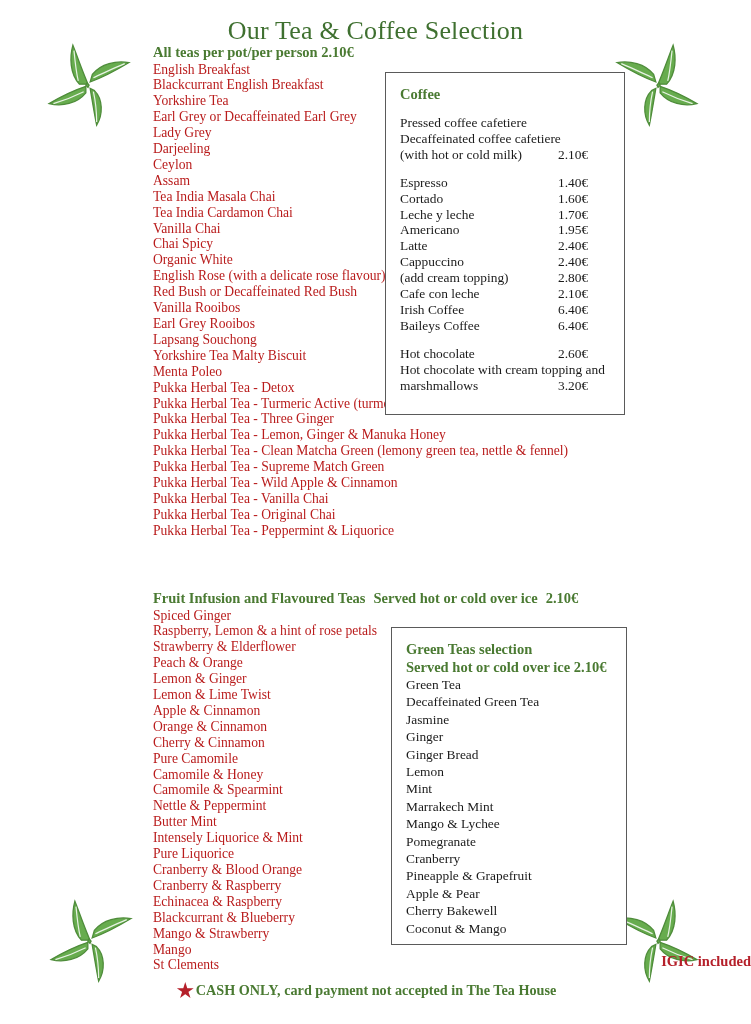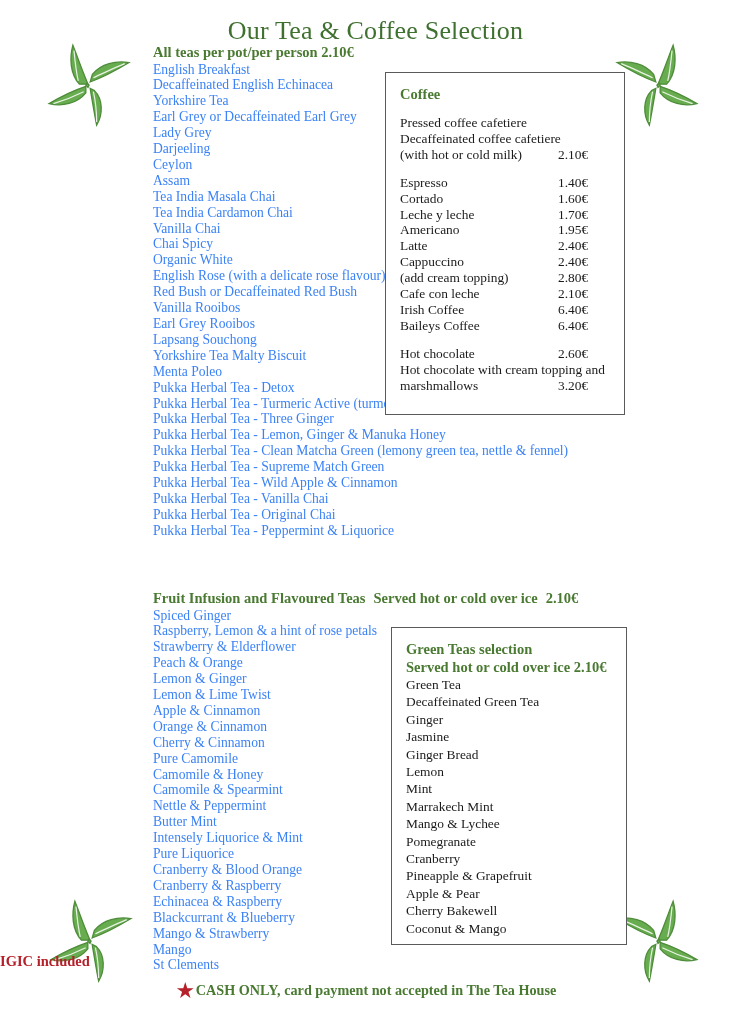--- a/index.html
+++ b/index.html
@@ -62,21 +62,21 @@
   .section-head .spacer { display: inline-block; width: 8px; }
   .item-list {
     list-style: none;
     margin: 0;
     padding: 0;
   }
   .item-list li {
     font-size: 13.6px;
     line-height: 15.9px;
     white-space: nowrap;
-    color: #3b82f6;
+    color: #b91c1c;
   }
 
   .fruit-block {
     position: absolute;
     left: 153px;
     top: 590px;
     width: 470px;
   }
 
   
@@ -122,21 +122,21 @@
     line-height: 17.4px;
     white-space: nowrap;
   }
 
   
   .igic {
     position: absolute;
     left: 0;
     top: 953px;
     width: 751px;
-    text-align: left;
+    text-align: right;
     color: #b5202a;
     font-size: 14.5px;
     font-weight: bold;
   }
   .cash-line {
     position: absolute;
     left: 0;
     top: 979px;
     width: 733px;
     text-align: center;
@@ -219,21 +219,21 @@
       <path d="M55 59 C57 68 58 79 58 87"></path>
     </g>
   </svg>
 
   <div class="title">Our Tea &amp; Coffee Selection</div>
 
   <div class="left-col">
     <div class="section-head">All teas per pot/per person 2.10€</div>
     <ul class="item-list">
         <li>English Breakfast</li>
-        <li>Decaffeinated English Echinacea</li>
+        <li>Blackcurrant English Breakfast</li>
         <li>Yorkshire Tea</li>
         <li>Earl Grey or Decaffeinated Earl Grey</li>
         <li>Lady Grey</li>
         <li>Darjeeling</li>
         <li>Ceylon</li>
         <li>Assam</li>
         <li>Tea India Masala Chai</li>
         <li>Tea India Cardamon Chai</li>
         <li>Vanilla Chai</li>
         <li>Chai Spicy</li>
@@ -364,22 +364,22 @@
       </ul>
   </div>
 
   <div class="box box-green">
     <div class="box-inner">
       <div class="box-head">Green Teas selection</div>
       <div class="box-head">Served hot or cold over ice  2.10€</div>
       <ul class="green-list">
           <li>Green Tea</li>
           <li>Decaffeinated Green Tea</li>
+          <li>Jasmine</li>
           <li>Ginger</li>
-          <li>Jasmine</li>
           <li>Ginger Bread</li>
           <li>Lemon</li>
           <li>Mint</li>
           <li>Marrakech Mint</li>
           <li>Mango &amp; Lychee</li>
           <li>Pomegranate</li>
           <li>Cranberry</li>
           <li>Pineapple &amp; Grapefruit</li>
           <li>Apple &amp; Pear</li>
           <li>Cherry Bakewell</li>

